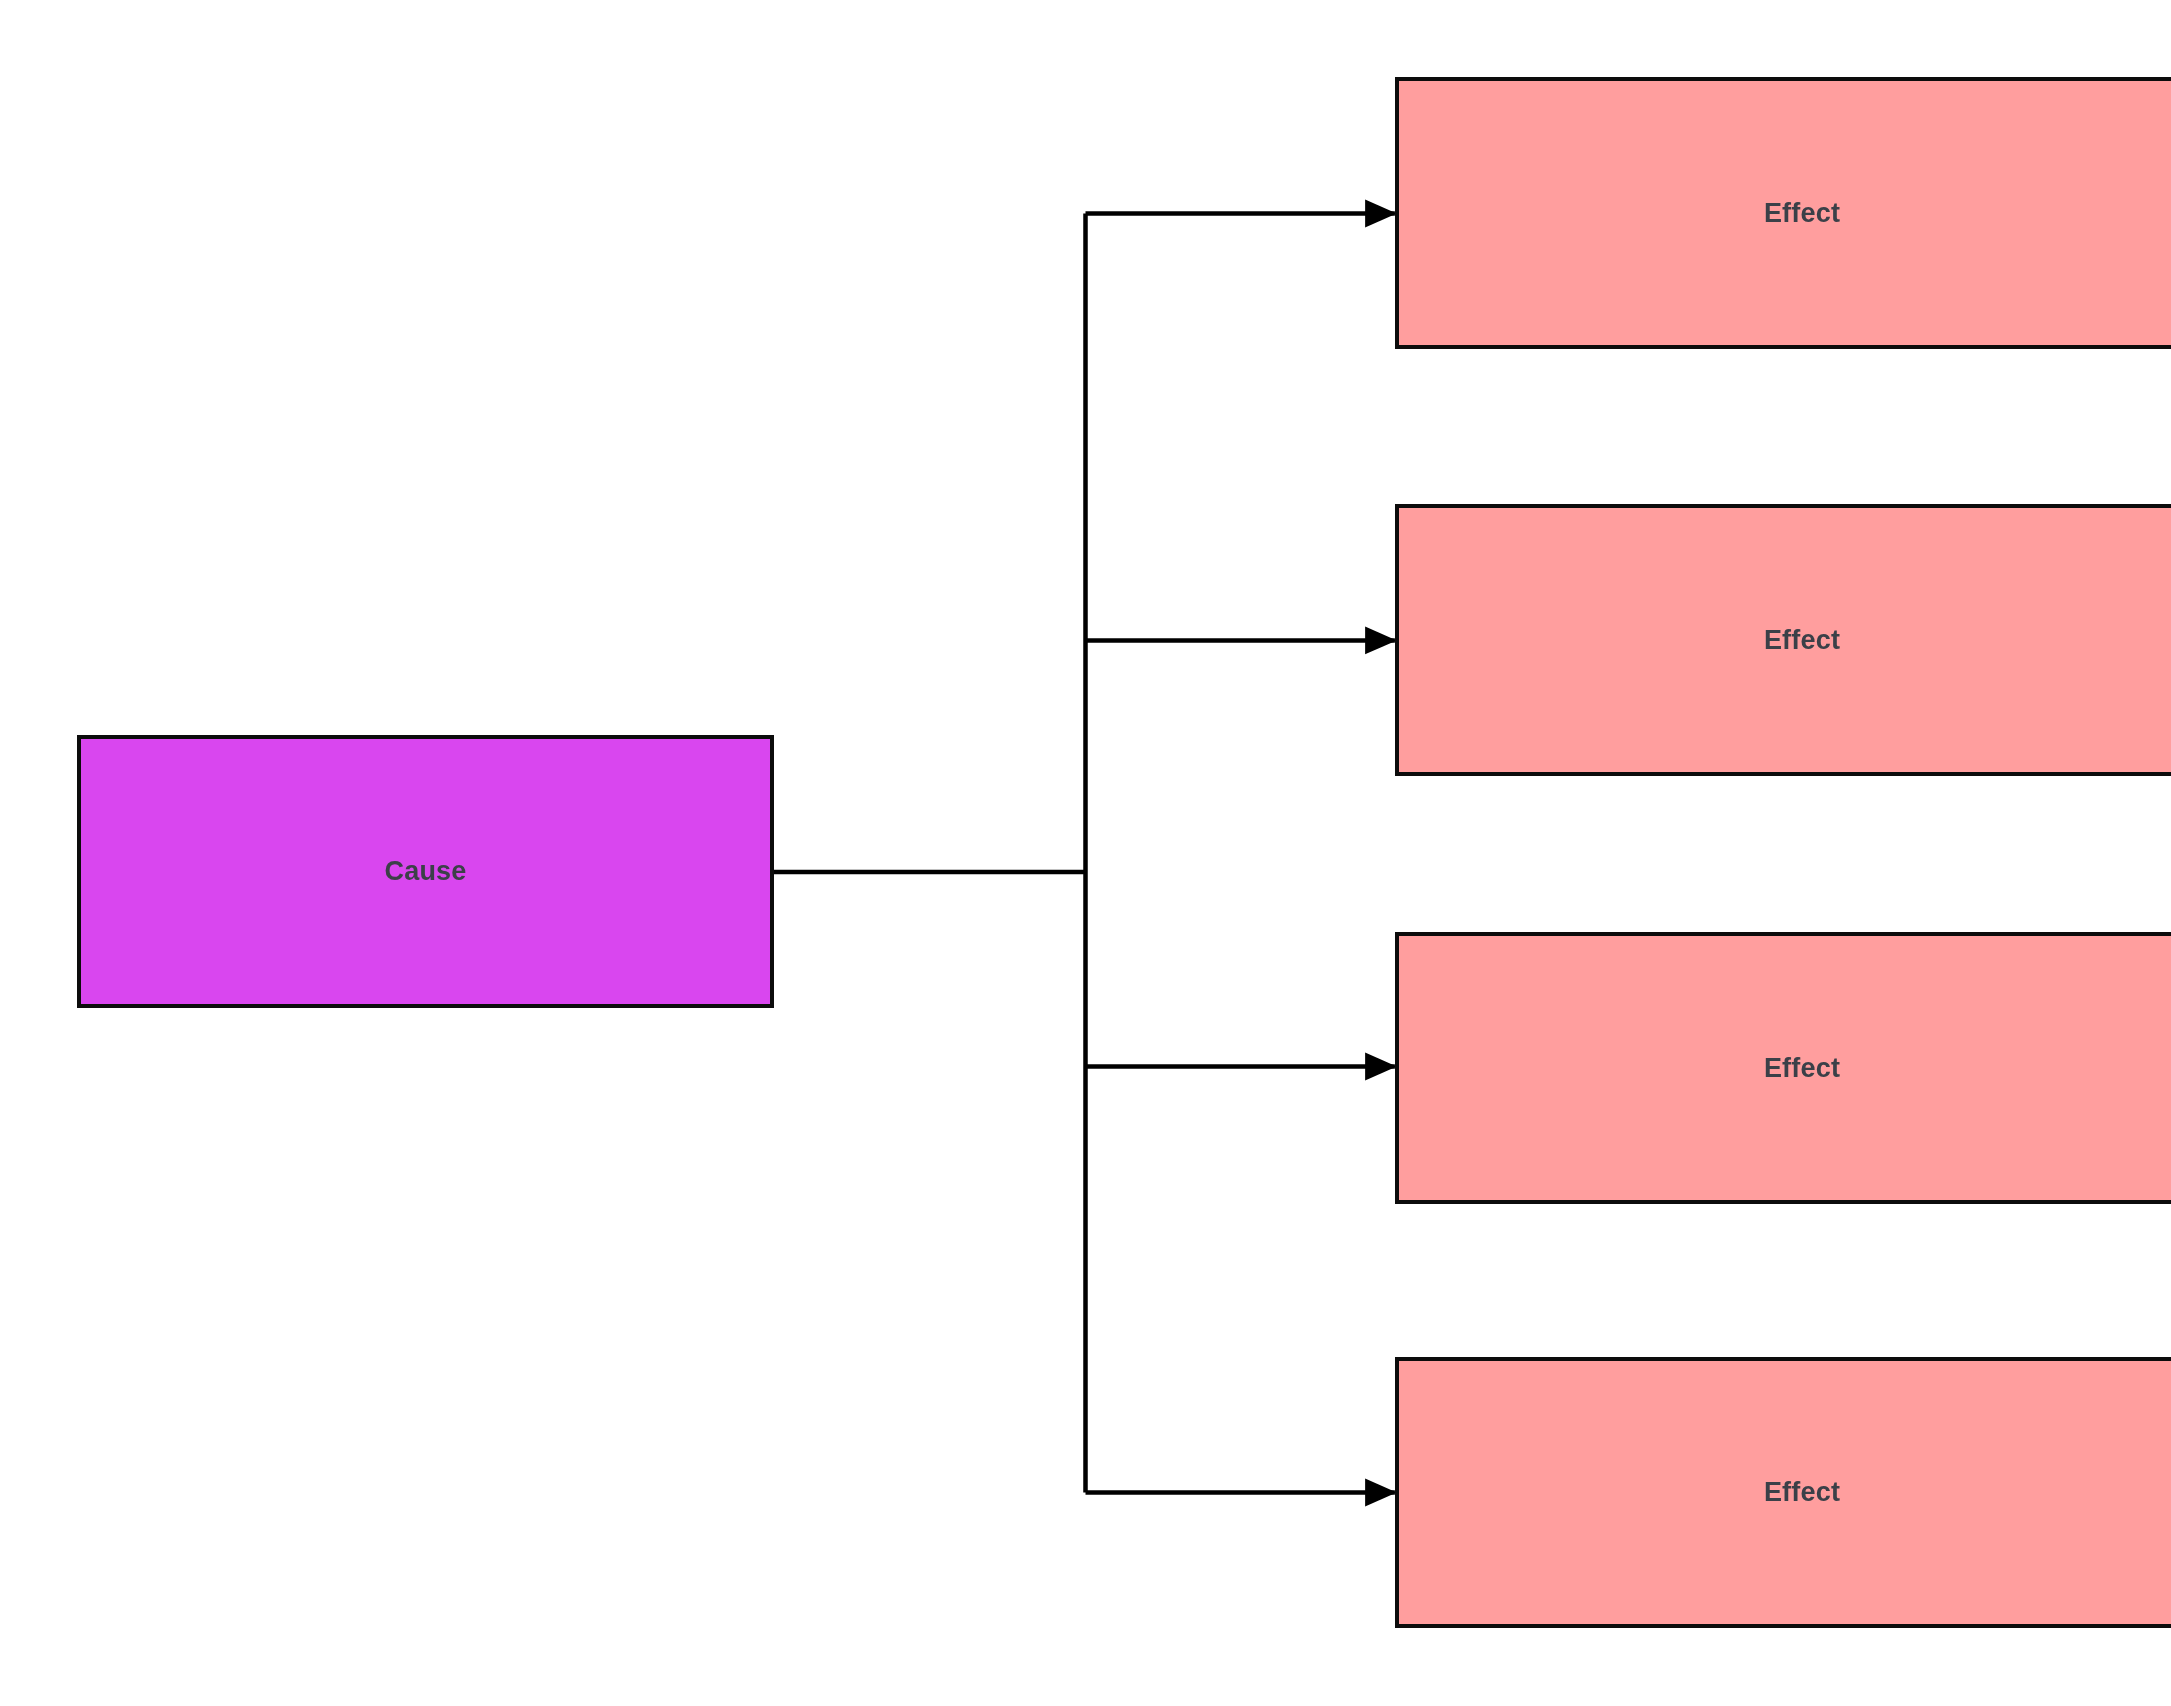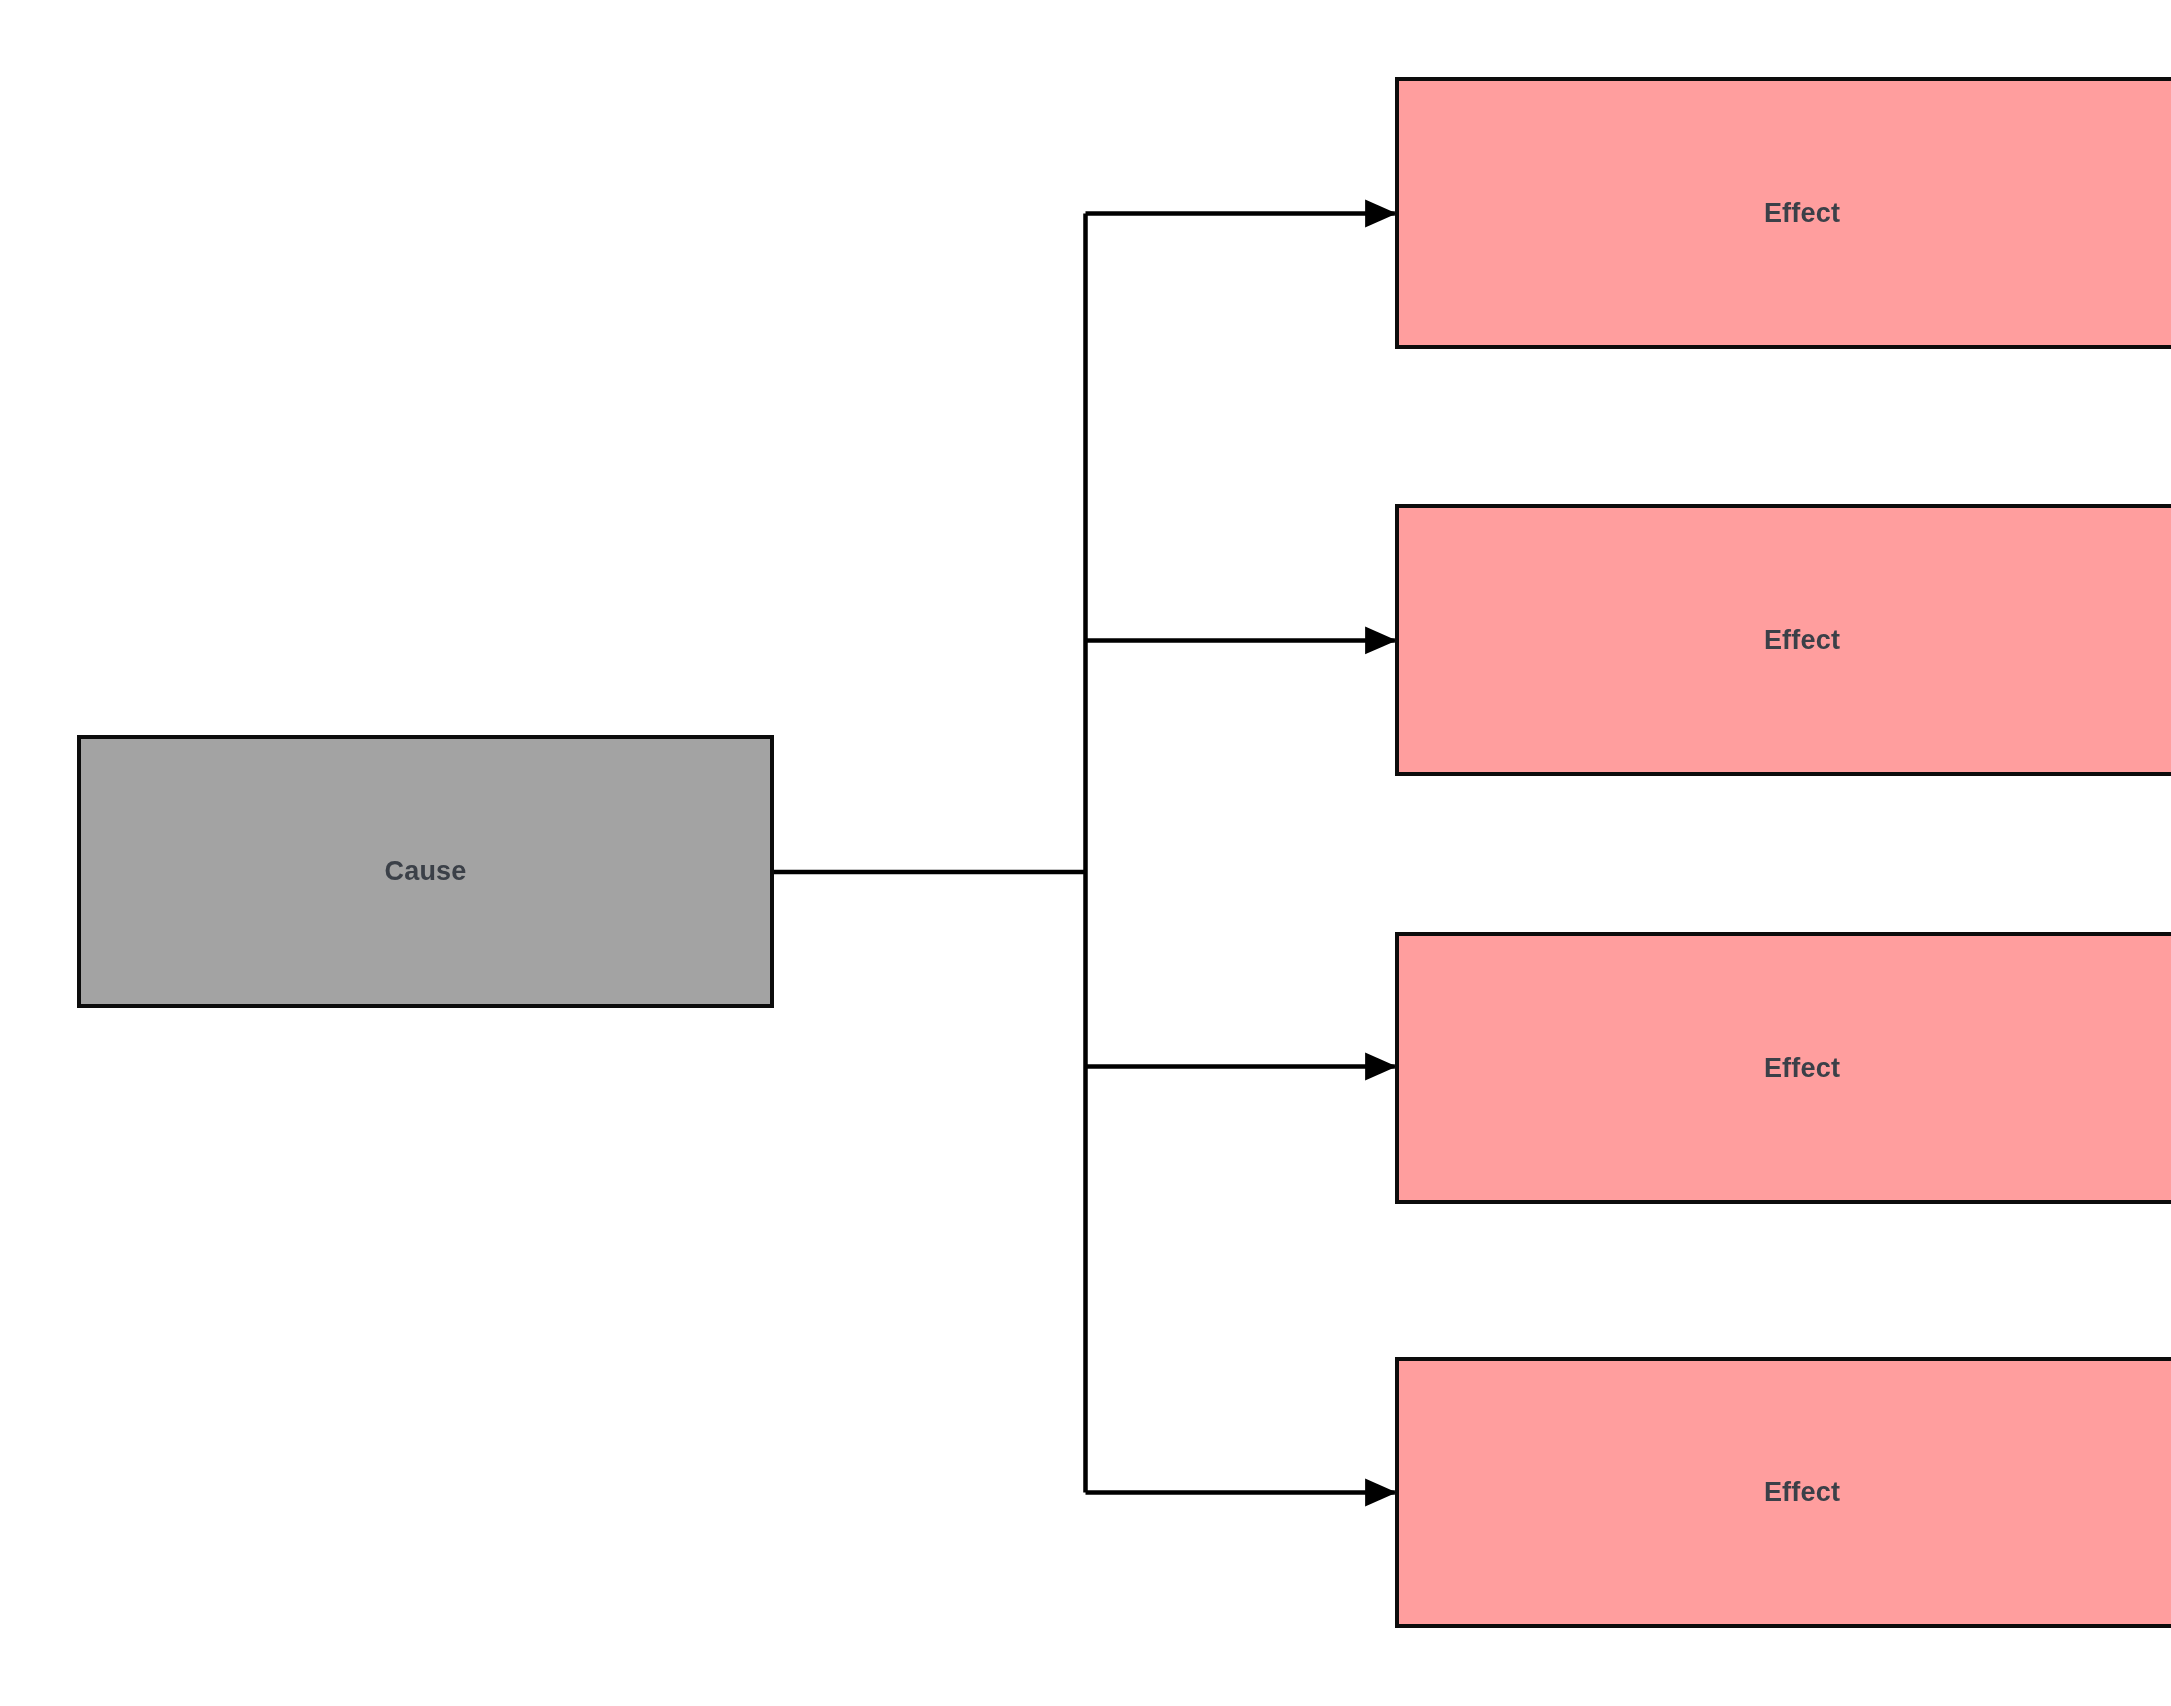--- a/index.html
+++ b/index.html
@@ -78,21 +78,21 @@
 
     <path d="M 1200 236 L 1542 236" fill="none" stroke="#000000" stroke-width="5" marker-end="url(#arrowhead)"></path>
 
     <path d="M 1200 708 L 1542 708" fill="none" stroke="#000000" stroke-width="5" marker-end="url(#arrowhead)"></path>
 
     <path d="M 1200 1179 L 1542 1179" fill="none" stroke="#000000" stroke-width="5" marker-end="url(#arrowhead)"></path>
 
     <path d="M 1200 1650 L 1542 1650" fill="none" stroke="#000000" stroke-width="5" marker-end="url(#arrowhead)"></path>
   </svg>
 
-  <div class="node node-cause" style="background: #a3a3a3; border-color: rgb(12, 12, 12); border-width: 4.5px;">
+  <div class="node node-cause" style="background: #d946ef; border-color: rgb(12, 12, 12); border-width: 4.5px;">
     <span class="node-label" style="color: rgb(59, 64, 72);">Cause</span>
   </div>
 
   <div class="node node-effect effect-1" style="background: rgb(255, 158, 158); border-color: rgb(12, 12, 12); border-width: 4.5px;">
     <span class="node-label" style="color: rgb(59, 64, 72);">Effect</span>
   </div>
 
   <div class="node node-effect effect-2" style="background: rgb(255, 158, 158); border-color: rgb(12, 12, 12); border-width: 4.5px;">
     <span class="node-label" style="color: rgb(59, 64, 72);">Effect</span>
   </div>

